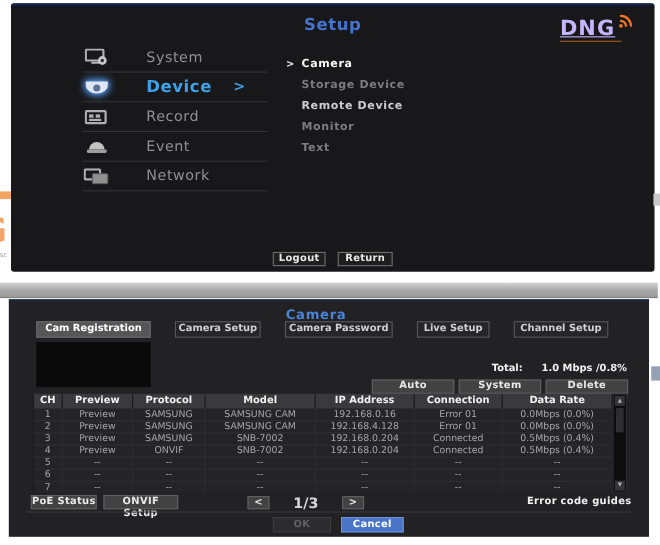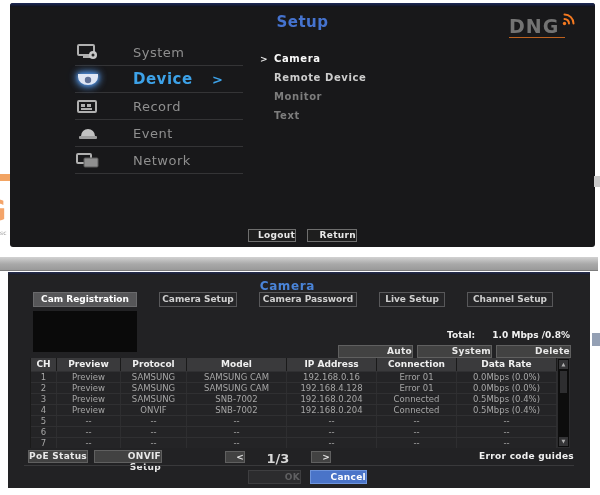--- a/index.html
+++ b/index.html
@@ -1,33 +1,33 @@
 <!DOCTYPE html>
 <html><head>
 <meta charset="utf-8">
 <style>
   * { margin:0; padding:0; box-sizing:border-box; }
   html,body { width:600px; height:495px; background:#ffffff; overflow:hidden;
               font-family:"DejaVu Sans", sans-serif; position:relative; }
   .btn { position:absolute; background:#424242; border:1px solid #606060;
-         color:#e8e8e8; font-weight:bold; font-size:9px; text-align:right;
+         color:#e8e8e8; font-weight:bold; font-size:9px; text-align:center;
          line-height:11px; cursor:pointer; letter-spacing:.3px; }
   .btn-dark { background:#1e1e1e; border:1px solid #6e6e6e; }
 
   
   #setup-win { position:absolute; left:10px; top:3px; width:585px; height:244px;
                background:#18181a; border-radius:3px; overflow:hidden; }
   #setup-win .topline { position:absolute; left:0; top:0; width:100%; height:4px;
                background:linear-gradient(180deg,#1d2a5a,#121218); }
   .setup-title { position:absolute; left:0; top:10px; width:100%; text-align:center;
                color:#4573cf; font-size:15px; font-weight:bold; letter-spacing:.5px; }
 
   
   .brand { position:absolute; right:16px; top:12px; width:70px; text-align:left; }
-  .brand-txt { color:#737373; font-weight:bold; font-size:19px; letter-spacing:1px; }
+  .brand-txt { color:#c4b5fd; font-weight:bold; font-size:19px; letter-spacing:1px;text-decoration:underline; }
   .brand-sig { position:absolute; right:2px; top:-4px; }
   .brand-tag { margin-top:0; height:3px; width:56px;
                border-top:1px solid rgba(244,121,32,.75); }
 
   
   .side { position:absolute; left:65px; top:36px; width:168px; }
   .side-item { height:27px; display:flex; align-items:center; gap:32px;
                border-bottom:1px solid #343436; position:relative; cursor:pointer; }
   .side-ico { width:26px; display:flex; justify-content:center; }
   .side-lbl { color:#8f8f8f; font-size:13px; letter-spacing:.5px; }
@@ -173,20 +173,24 @@
       </span>
       <span class="side-lbl">Network</span>
     </div>
   </div>
 
   <div class="submenu">
     <div class="sub-item sel">
       <span class="sub-arrow">&gt;</span>
       <span class="sub-lbl">Camera</span>
     </div>
+    <div class="sub-item">
+      <span class="sub-arrow"></span>
+      <span class="sub-lbl">Storage Device</span>
+    </div>
     <div class="sub-item alt">
       <span class="sub-arrow"></span>
       <span class="sub-lbl">Remote Device</span>
     </div>
     <div class="sub-item">
       <span class="sub-arrow"></span>
       <span class="sub-lbl">Monitor</span>
     </div>
     <div class="sub-item">
       <span class="sub-arrow"></span>

